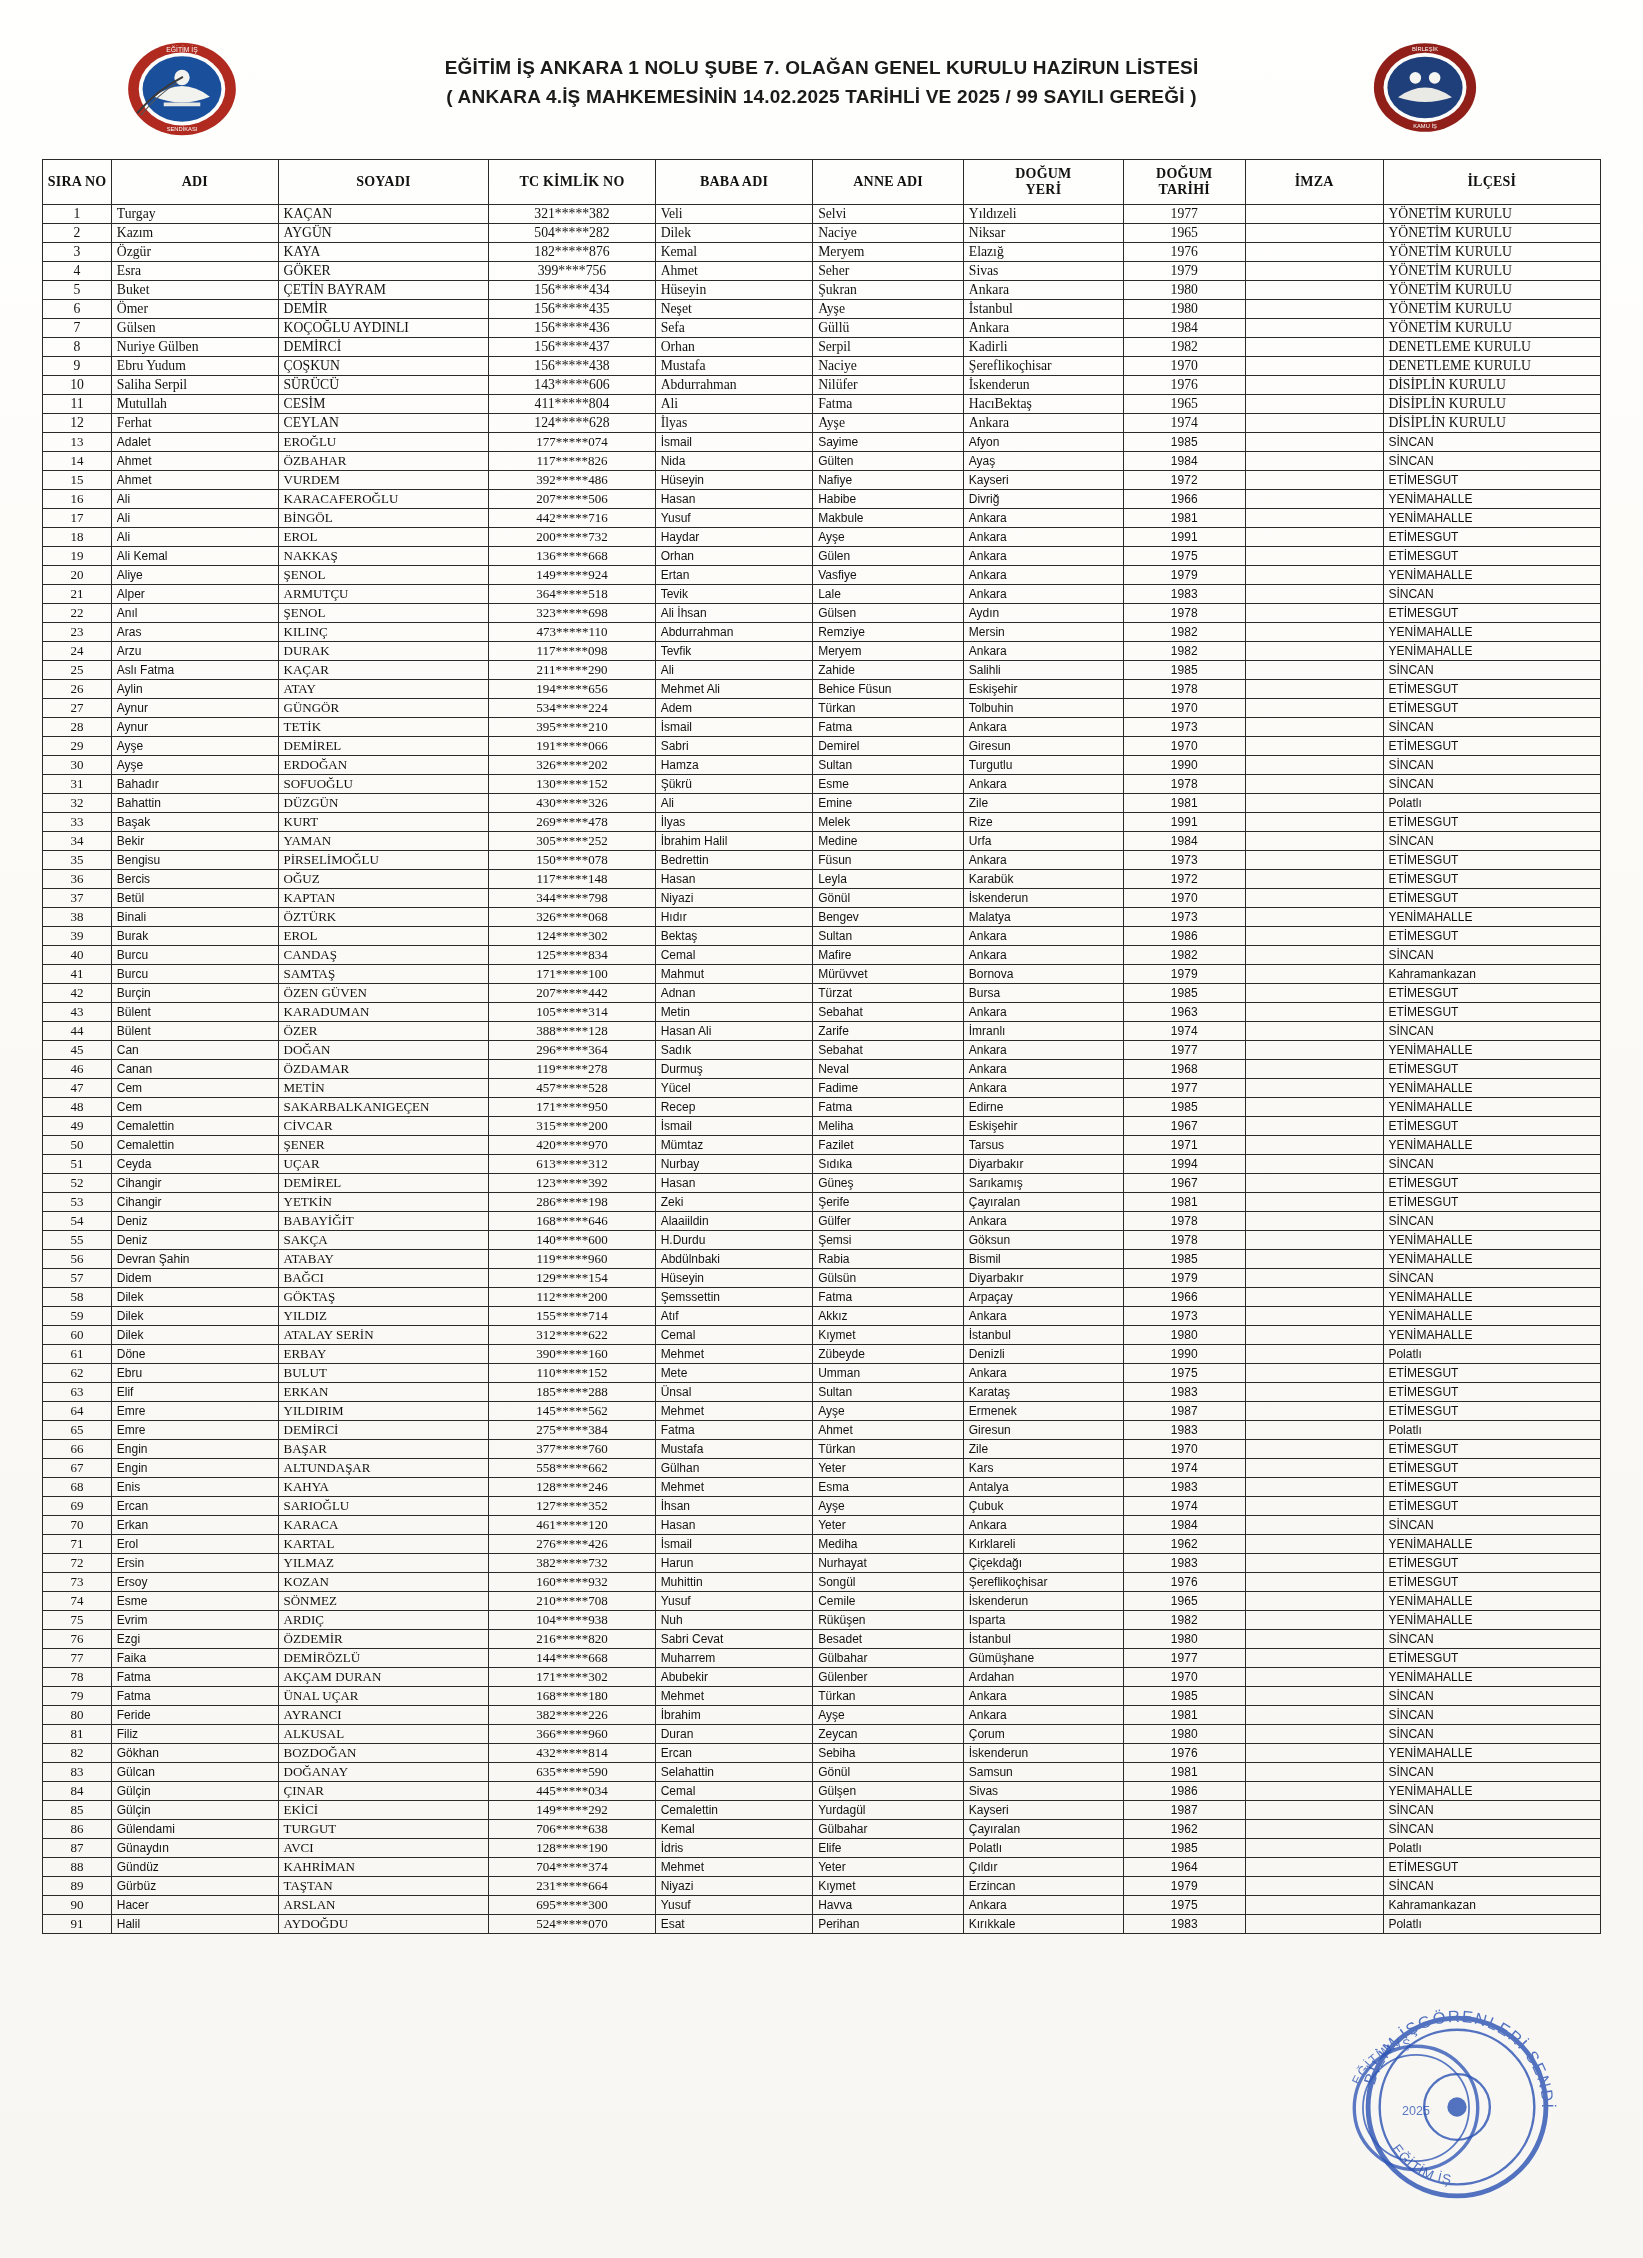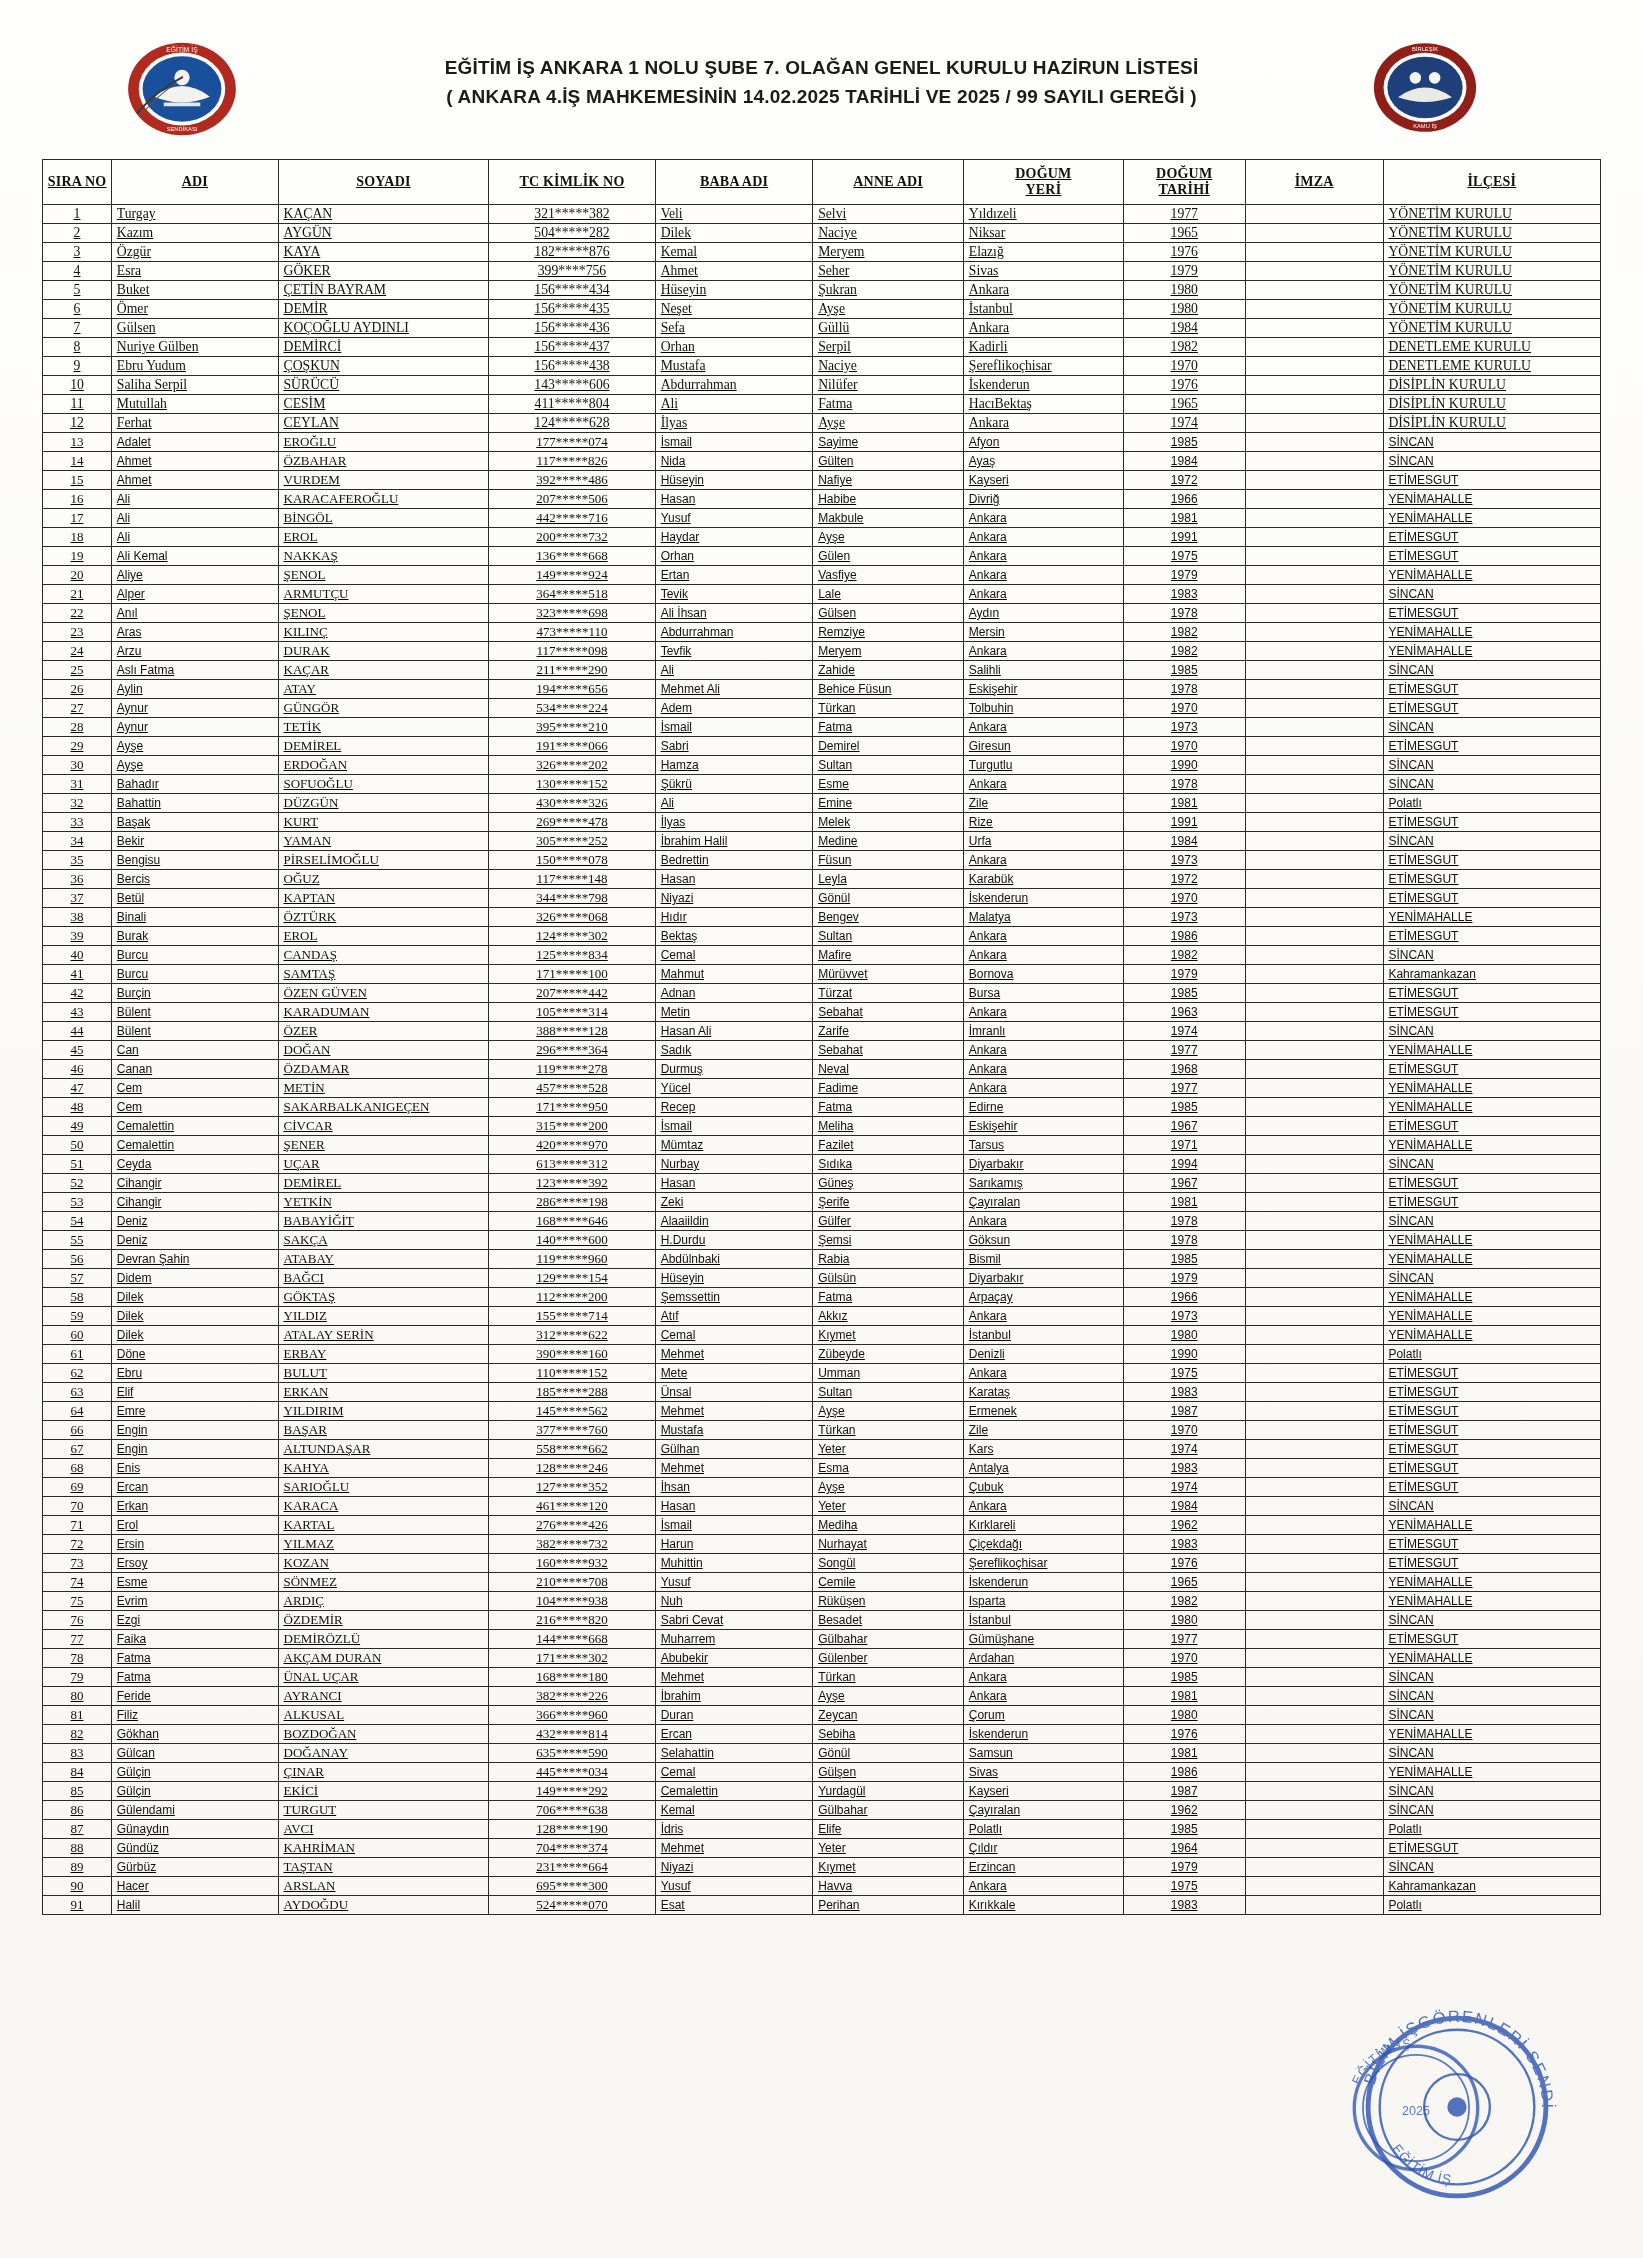--- a/index.html
+++ b/index.html
@@ -8,21 +8,20 @@
     background:#c8c6bf;
     font-family:"Liberation Serif", serif;
   }
   .page{
     position:relative;
     width:1643px;height:2258px;
     background:#fdfdfb;
     box-sizing:border-box;
     padding:33px 42px 19.3px 42px;
     overflow:hidden;
-    text-decoration:underline;
   }
   
   .page:before{
     content:"";position:absolute;left:0;top:0;right:0;bottom:0;
     background:linear-gradient(180deg,#fffffd 0%,#fbfaf7 40%,#f7f6f2 100%);
     pointer-events:none;
   }
   .inner{position:relative;z-index:2;}
 
   
@@ -963,20 +962,32 @@
             <td class="l soyadi">YILDIRIM</td>
             <td class="c tc">145*****562</td>
             <td class="l">Mehmet</td>
             <td class="l">Ayşe</td>
             <td class="l">Ermenek</td>
             <td class="c">1987</td>
             <td class="c"></td>
             <td class="l">ETİMESGUT</td>
           </tr>
           <tr class="small">
+            <td class="c sira">65</td>
+            <td class="l">Emre</td>
+            <td class="l soyadi">DEMİRCİ</td>
+            <td class="c tc">275*****384</td>
+            <td class="l">Fatma</td>
+            <td class="l">Ahmet</td>
+            <td class="l">Giresun</td>
+            <td class="c">1983</td>
+            <td class="c"></td>
+            <td class="l">Polatlı</td>
+          </tr>
+          <tr class="small">
             <td class="c sira">66</td>
             <td class="l">Engin</td>
             <td class="l soyadi">BAŞAR</td>
             <td class="c tc">377*****760</td>
             <td class="l">Mustafa</td>
             <td class="l">Türkan</td>
             <td class="l">Zile</td>
             <td class="c">1970</td>
             <td class="c"></td>
             <td class="l">ETİMESGUT</td>

